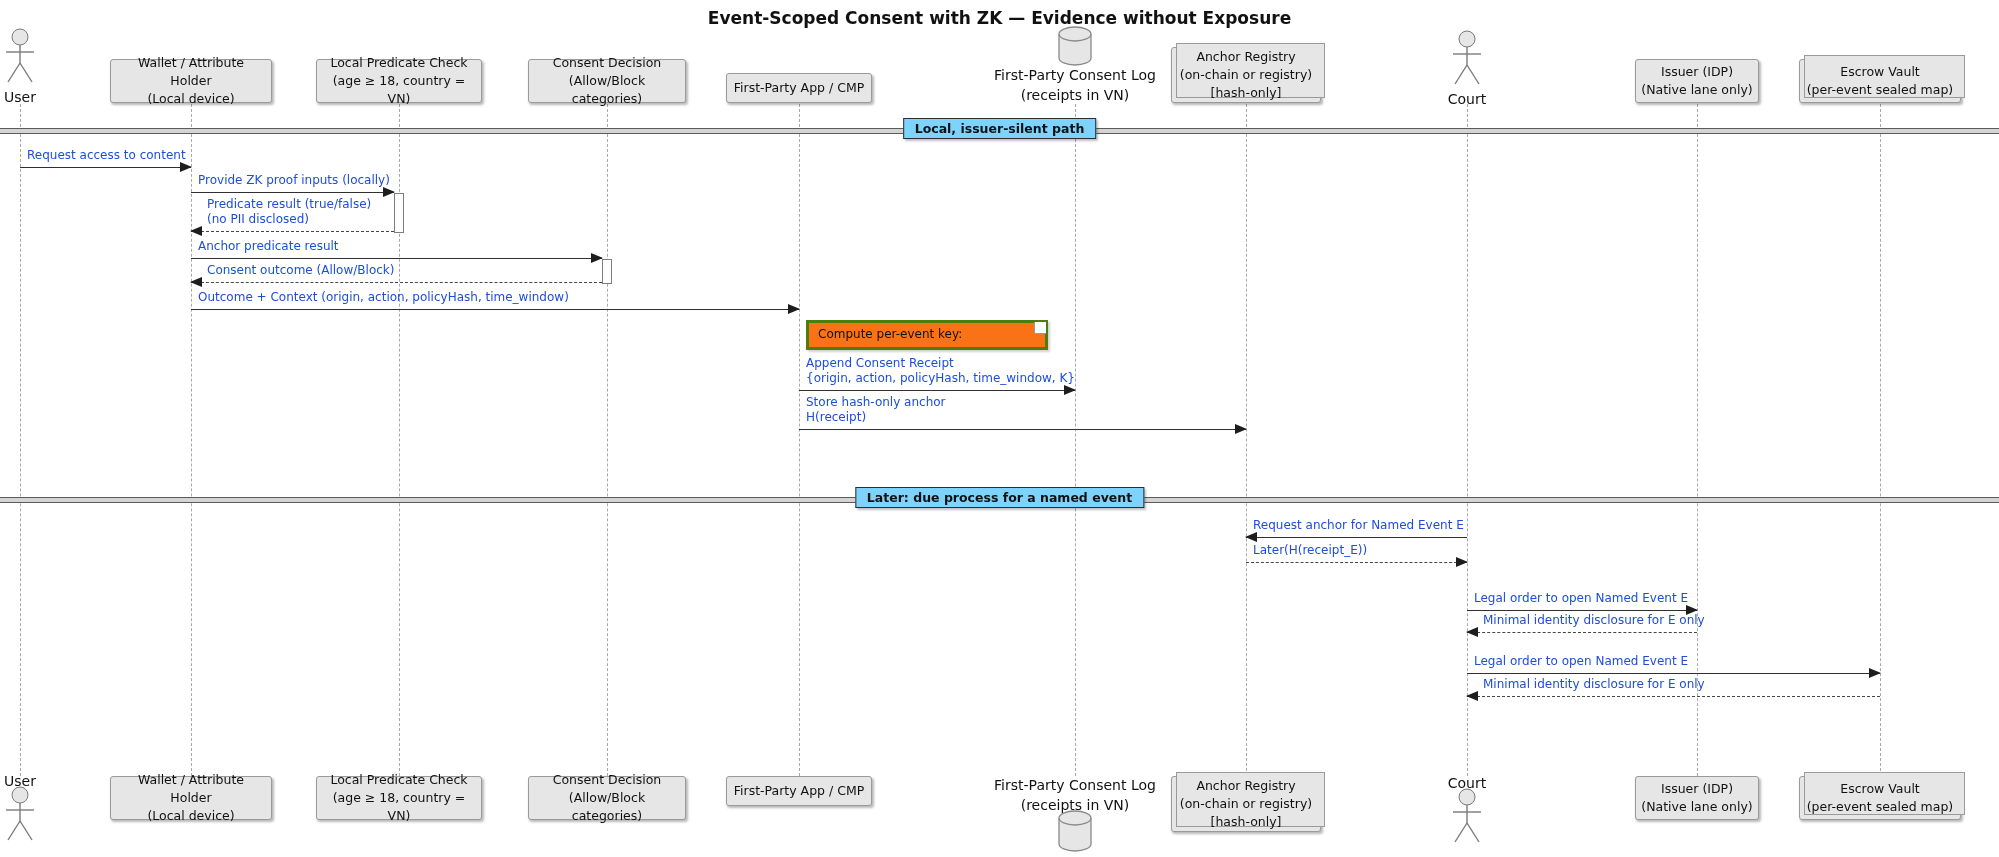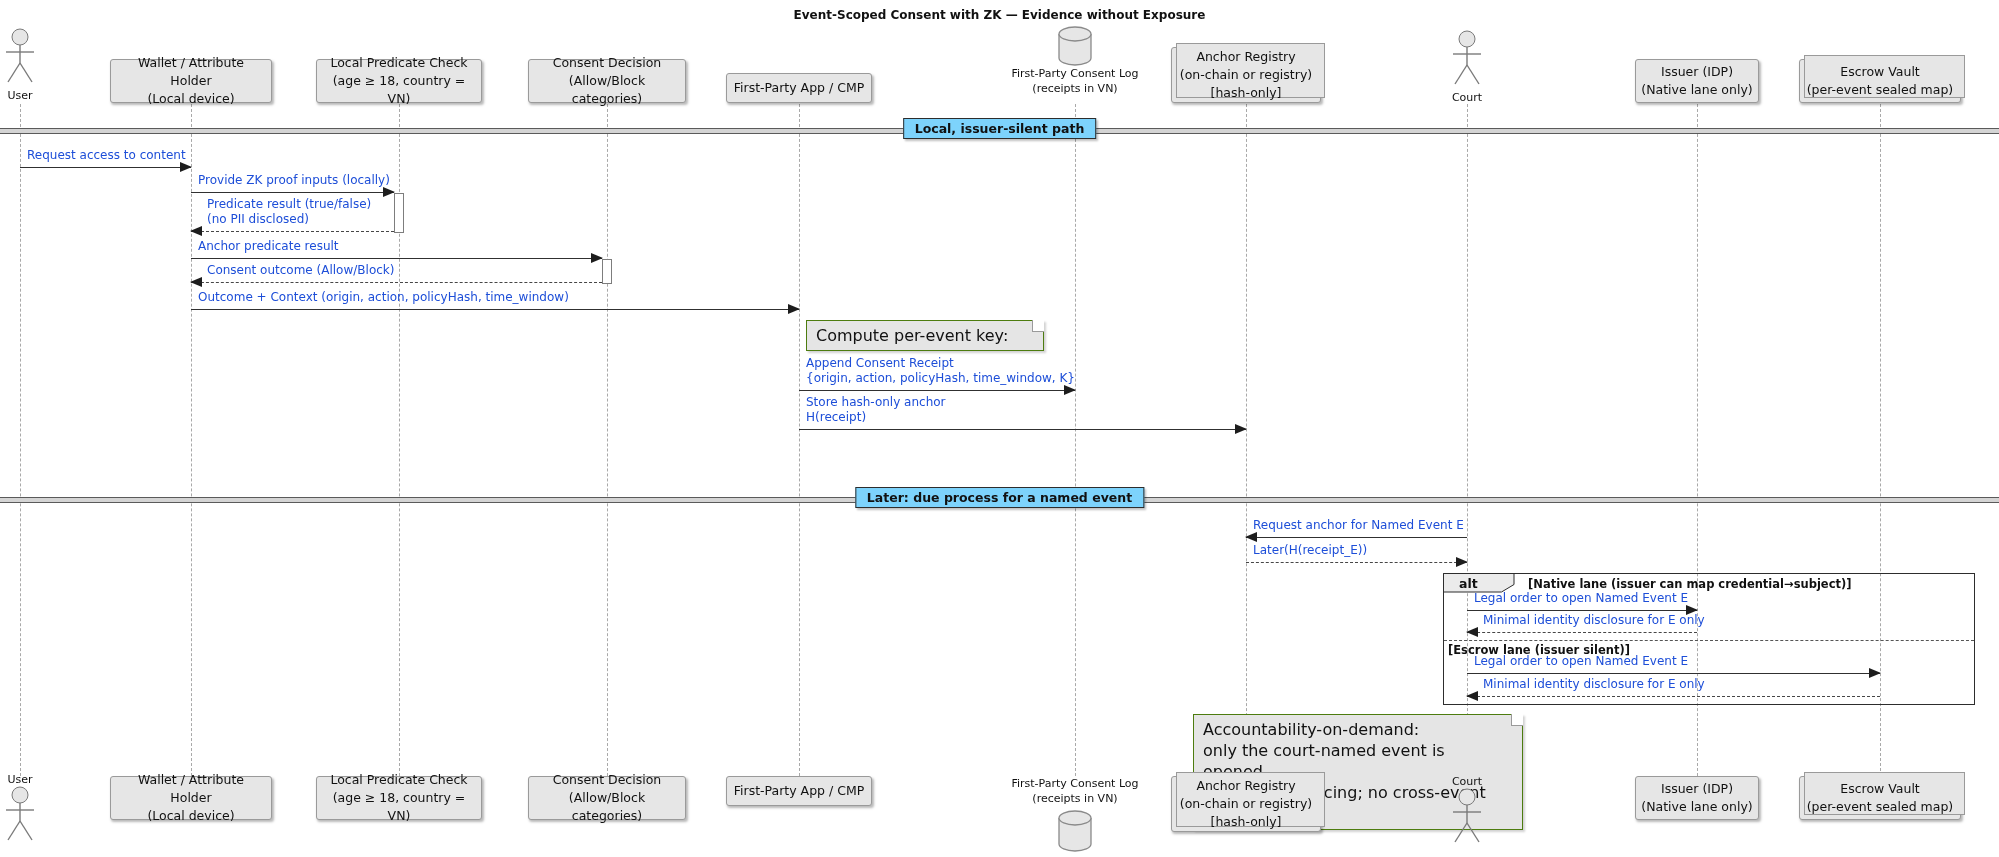--- a/index.html
+++ b/index.html
@@ -1,44 +1,44 @@
 <!DOCTYPE html>
 <html><head>
 <meta charset="utf-8">
 <style>
   html,body{margin:0;padding:0;background:#fff;}
   #stage{position:relative;width:1999px;height:857px;background:#ffffff;overflow:hidden;
          font-family:"DejaVu Sans","Liberation Sans",sans-serif;color:#111;}
-  .title{position:absolute;left:0;top:8px;width:100%;text-align:center;font-weight:bold;font-size:12px;}
+  .title{position:absolute;left:0;top:8px;width:100%;text-align:center;font-weight:bold;font-size:17px;}
   
   .ll{position:absolute;top:104px;height:672px;width:0;border-left:1px dashed #a9a9a9;}
   
   .pbox{position:absolute;background:#E6E6E6;border:1px solid #9a9a9a;border-radius:3px;
         box-shadow:1.5px 2px 2.5px rgba(0,0,0,.28);display:flex;flex-direction:column;justify-content:center;
         text-align:center;font-size:12.5px;line-height:1.42;padding:3px 5px;box-sizing:border-box;z-index:5;}
   .pbox.collections::before{content:"";position:absolute;left:4px;top:-5px;right:-5px;bottom:4px;
         background:#E6E6E6;border:1px solid #9a9a9a;z-index:-1;}
-  .plabel{position:absolute;text-align:center;font-size:11px;line-height:1.4;z-index:5;}
+  .plabel{position:absolute;text-align:center;font-size:14px;line-height:1.4;z-index:5;}
   
   .divline{position:absolute;left:0;width:100%;height:4px;background:#d4d4d4;border-top:1.4px solid #5a5a5a;border-bottom:1.4px solid #5a5a5a;z-index:2;}
   .divlabel{position:absolute;left:50%;transform:translateX(-50%);background:#7dd3fc;border:1.6px solid #2d2d2d;
         padding:2px 11px;font-weight:bold;font-size:12.5px;white-space:nowrap;z-index:6;box-shadow:1.5px 2px 2px rgba(0,0,0,.25);}
   
   .msg{position:absolute;height:0;z-index:3;}
   .msg .line{position:absolute;left:0;right:0;top:-1px;border-top:1.4px solid #303030;}
   .msg.dashed .line{border-top:1.2px dashed #464646;}
   .msg .lbl{position:absolute;left:7px;bottom:4px;white-space:nowrap;font-size:12px;line-height:1.3;color:#1d4ed8;}
   .msg.indent .lbl{left:16px;}
   .head{position:absolute;width:0;height:0;top:-6px;}
   .head.r{right:-1px;border-left:12px solid #1d1d1d;border-top:5px solid transparent;border-bottom:5px solid transparent;}
   .head.l{left:-1px;border-right:12px solid #1d1d1d;border-top:5px solid transparent;border-bottom:5px solid transparent;}
   
   .act{position:absolute;width:10px;background:#fff;border:1px solid #7d7d7d;box-sizing:border-box;z-index:2;}
   
-  .note{position:absolute;background:#e5e5e5;border:1px solid #4d7c0f;padding:4px 9px;font-size:16px;line-height:1.32;
+  .note{position:absolute;background:#f97316;border:3px solid #4d7c0f;padding:4px 9px;font-size:12px;line-height:1.32;
         box-shadow:1.5px 2px 2px rgba(0,0,0,.18);z-index:4;}
   .note::before{content:"";position:absolute;top:-1px;right:-1px;width:11px;height:11px;background:#fff;
         border-left:1px solid #9a9a9a;border-bottom:1px solid #9a9a9a;}
   
   .frame{position:absolute;border:1.6px solid #2d2d2d;background:transparent;z-index:3;}
   .frag-cond{position:absolute;font-size:11.5px;font-weight:bold;white-space:nowrap;z-index:4;}
   .frag-else{position:absolute;border-top:1.2px dashed #555;z-index:3;}
   svg text{font-family:"DejaVu Sans","Liberation Sans",sans-serif;}
 </style>
 </head>
@@ -223,35 +223,21 @@
     <div class="lbl">
         <div>Minimal identity disclosure for E only</div>
       </div>
     <div class="line"></div>
       <div class="head l"></div>
   </div>
 
   <div class="note" style="left:806px;top:320px;width:218px">
     <div>Compute per-event key:</div>
   </div>
-  <div class="note" style="left:1193px;top:714px;width:310px">
-    <div>Accountability-on-demand:</div>
-    <div>only the court-named event is opened.</div>
-    <div>No ambient tracing; no cross-event correlation.</div>
-  </div>
-
-  <div class="frame" style="left:1443px;top:573px;width:530px;height:130px">
-    <svg style="position:absolute;left:-1px;top:-1px" width="72" height="20">
-      <path d="M0.5,0.5 H71 V11.5 L58.5,19 H0.5 Z" fill="#EBEBEB" stroke="#2d2d2d"></path>
-      <text x="16" y="14.5" font-size="12.5" font-weight="bold" fill="#111">alt</text>
-    </svg>
-    <div class="frag-cond" style="left:84px;top:3px">[Native lane (issuer can map credential→subject)]</div>
-    <div class="frag-else" style="left:0;right:0;top:66px"></div>
-    <div class="frag-cond" style="left:4px;top:69px">[Escrow lane (issuer silent)]</div>
-  </div>
+
 
   <div class="plabel" style="left:-30px;top:772px;width:100px">User</div>
   <svg style="position:absolute;left:3px;top:786px;z-index:5" width="34" height="58">
     <circle cx="17" cy="9" r="8" fill="#E6E6E6" stroke="#7a7a7a"></circle>
     <line x1="17" y1="17" x2="17" y2="35" stroke="#7a7a7a" stroke-width="1.4"></line>
     <line x1="3" y1="24" x2="31" y2="24" stroke="#7a7a7a" stroke-width="1.4"></line>
     <line x1="17" y1="35" x2="5" y2="54" stroke="#7a7a7a" stroke-width="1.4"></line>
     <line x1="17" y1="35" x2="29" y2="54" stroke="#7a7a7a" stroke-width="1.4"></line>
   </svg>
 

